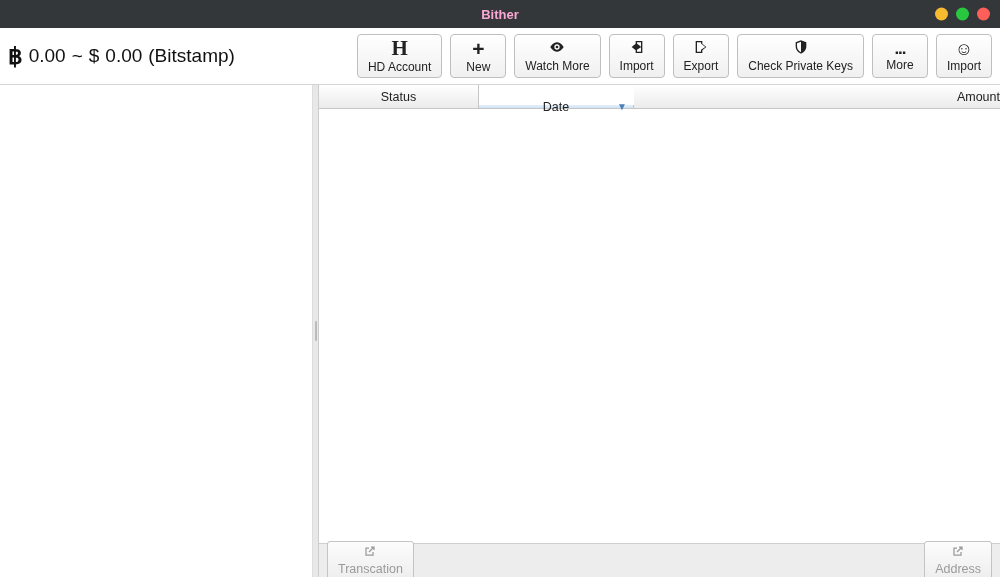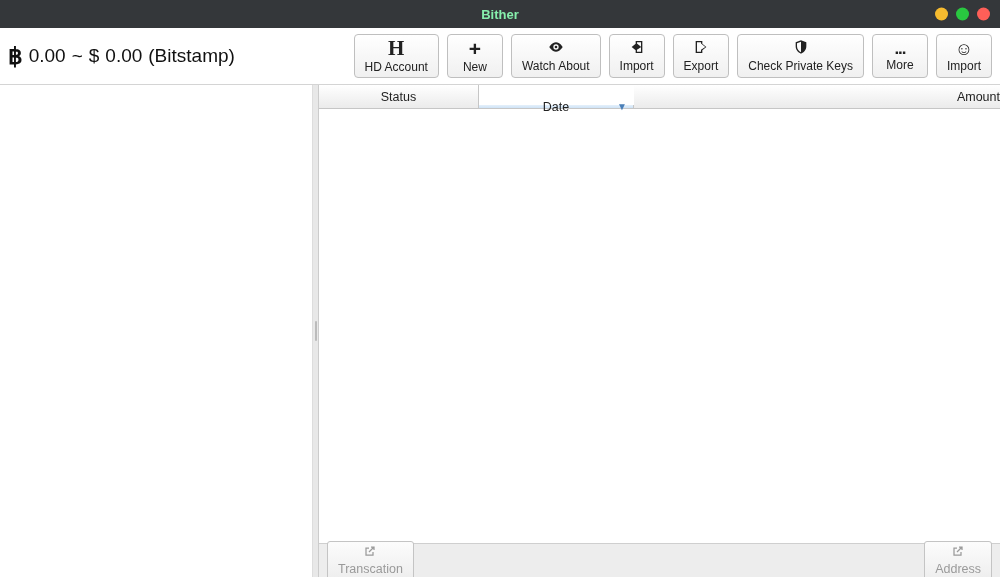--- a/index.html
+++ b/index.html
@@ -14,21 +14,21 @@
     }
     .titlebar {
       height: 28px;
       background: #34373a;
       display: flex;
       align-items: center;
       justify-content: center;
       position: relative;
     }
     .titlebar-title {
-      color: #86efac;
+      color: #f9a8d4;
       font-size: 13px;
       font-weight: 600;
     }
     .window-controls {
       position: absolute;
       right: 10px;
       top: 50%;
       transform: translateY(-50%);
       display: flex;
       gap: 8px;
@@ -189,21 +189,21 @@
     <span class="icon" style="font-size:21px;">+</span>
     <span>New</span>
   </button>
 
   <button class="toolbar-btn">
     <span class="icon">
       <svg viewBox="0 0 24 24" width="20" height="16" fill="#222">
           <path d="M12 5C6 5 2 12 2 12s4 7 10 7 10-7 10-7-4-7-10-7zm0 11a4 4 0 110-8 4 4 0 010 8zm0-6a2 2 0 100 4 2 2 0 000-4z"></path>
         </svg>
     </span>
-    <span>Watch About</span>
+    <span>Watch More</span>
   </button>
 
   <button class="toolbar-btn">
     <span class="icon">
       <svg viewBox="0 0 24 24" width="20" height="16" fill="#222">
           <path d="M4 3h10v4l6 5-6 5v4H4V3zm2 2v14h6v-2.8L5.6 12 12 6.8V5H6z" transform="scale(-1,1) translate(-24,0)"></path>
         </svg>
     </span>
     <span>Import</span>
   </button>

